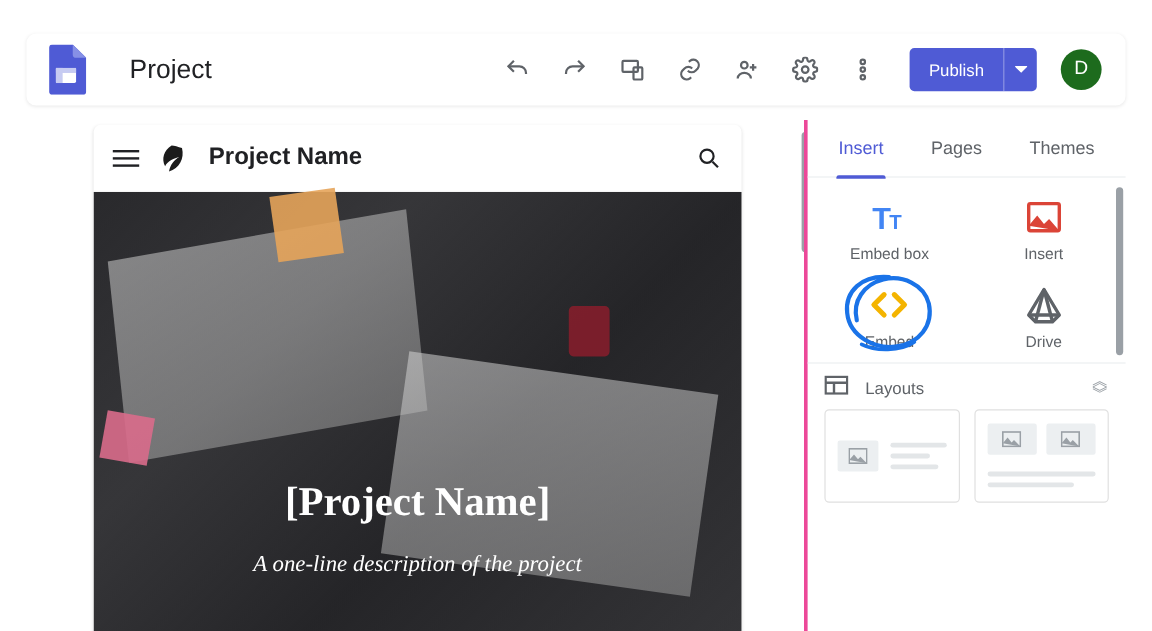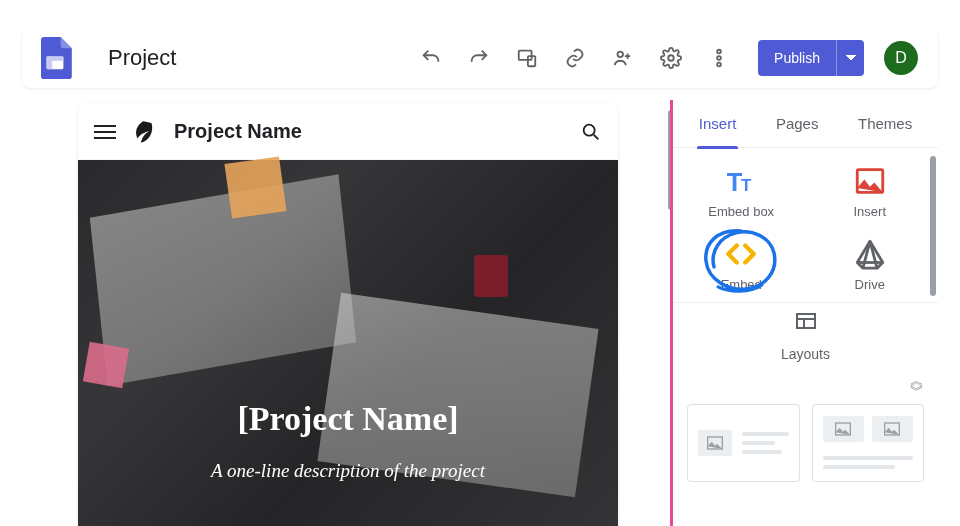--- a/index.html
+++ b/index.html
@@ -102,21 +102,21 @@
   }
   .insert-item { display:flex; flex-direction:column; align-items:center; cursor:pointer; position:relative; }
   .insert-item .ic { width:34px; height:34px; display:flex; align-items:center; justify-content:center; }
   .insert-item .lbl { font-size:13px; color:#5f6368; margin-top:6px; }
   .scribble {
     position:absolute; left:50%; top:50%; width:82px; height:68px; transform:translate(-50%,-56%);
     pointer-events:none;
   }
   .layouts-head {
     display:flex; align-items:center; padding: 10px 14px 8px; border-top:1px solid #eceff1;
-    color:#5f6368; font-size:14px; gap:14px;flex-direction:column;
+    color:#5f6368; font-size:14px; gap:14px;
   }
   .layouts-head .chev { margin-left:auto; font-size:14px; color:#9aa0a6; line-height:0.7; }
   .layout-grid { display:flex; gap:12px; padding:0 14px 0; }
   .layout-card {
     flex:1; height:78px; border:1px solid #e0e0e0; border-radius:4px; padding:10px;
     display:flex; flex-direction:column; justify-content:center; gap:6px;
   }
   .ph-img { width:34px; height:26px; background:#eceff1; display:flex; align-items:center; justify-content:center; border-radius:2px; }
   .ph-img svg { width:16px; height:14px; }
   .ph-line { height:4px; background:#e3e6e8; border-radius:2px; }

